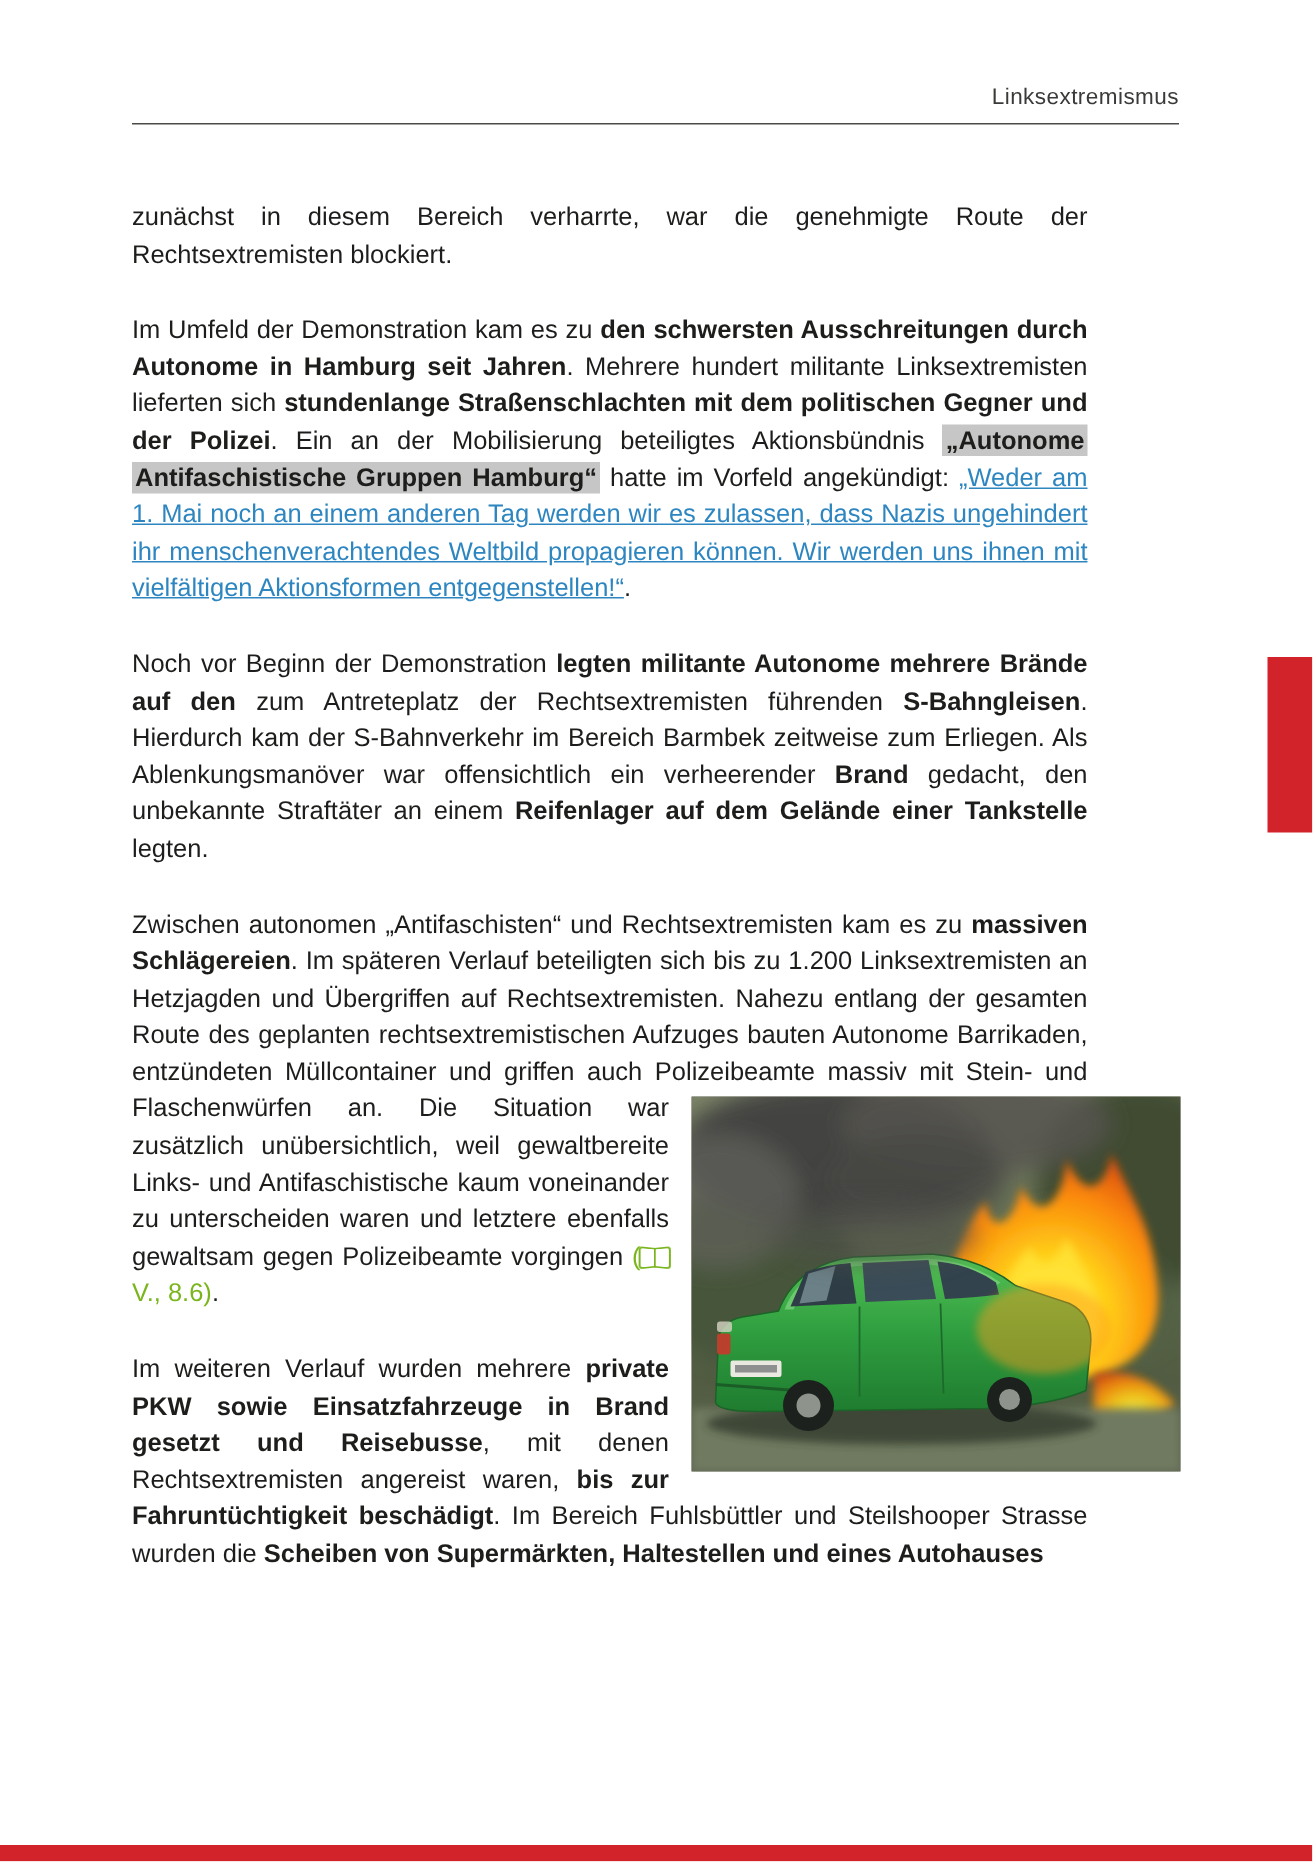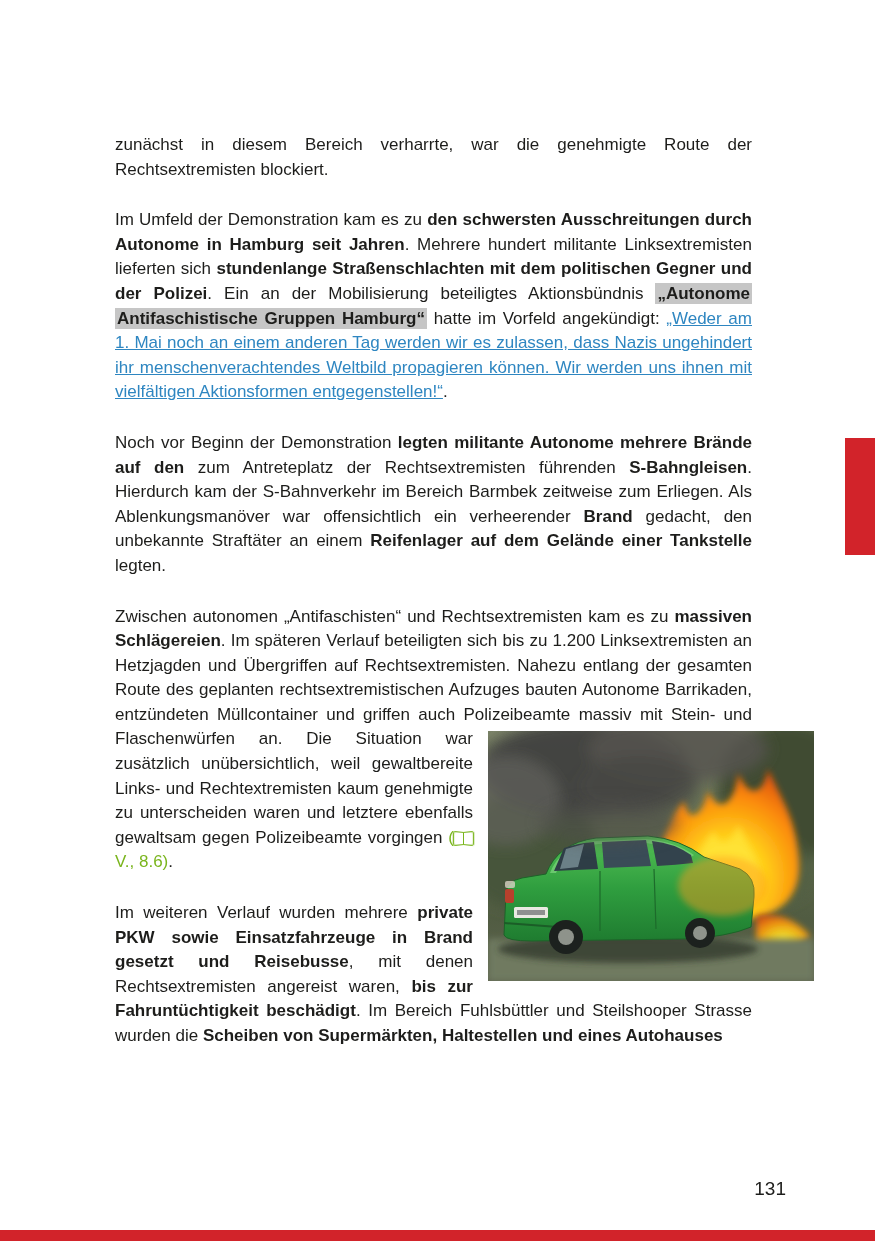--- a/index.html
+++ b/index.html
@@ -25,21 +25,20 @@
     border-bottom:1px solid #4a4a48;
     padding-bottom:9px;
     font-size:15px;color:#3a3a38;letter-spacing:0.3px;
   }
   .body{
     position:absolute;left:88px;top:133px;width:637px;
     font-size:17px;line-height:24.6px;
     text-align:justify;
     color:var(--text);
     hyphens:auto;
-    margin-left:27px;
   }
   .para{margin:0 0 26px 0;}
   .b{font-weight:bold;}
   .blue{color:var(--quote-blue);text-decoration:underline;}
   .green{color:var(--link-green);}
   .hl{background:var(--highlight-gray);font-weight:bold;padding:1px 2px;box-decoration-break:clone;-webkit-box-decoration-break:clone;}
   .icon-open-book{display:inline-block;width:19px;height:13px;position:relative;vertical-align:-1px;}
   .icon-open-book::before,.icon-open-book::after{
     content:"";position:absolute;top:1px;width:8px;height:11px;
     border:1.6px solid var(--link-green);background:transparent;
@@ -65,20 +64,23 @@
   .footer-bar{
     position:absolute;left:0;bottom:0;width:100%;height:11px;
     background:var(--accent-red);
   }
 </style>
 </head>
 <body>
 
 <div class="page">
 
+  <header class="header">
+    <span>Linksextremismus</span>
+  </header>
 
   <main class="body">
     <p class="para"><span><span>zunächst in diesem Bereich verharrte, war die genehmigte Route der Rechtsextremisten blockiert.</span></span></p>
 
     <p class="para"><span><span>Im Umfeld der Demonstration kam es zu </span><span class="b">den schwersten Ausschreitungen durch Autonome in Hamburg seit Jahren</span><span>. Mehrere hundert militante Linksextremisten lieferten sich </span><span class="b">stundenlange Straßenschlachten mit dem politischen Gegner und der Polizei</span><span>. Ein an der Mobilisierung beteiligtes Aktionsbündnis </span><span class="hl">„Autonome Antifaschistische Gruppen Hamburg“</span><span> hatte im Vorfeld angekündigt: </span><span class="blue">„Weder am 1. Mai noch an einem anderen Tag werden wir es zulassen, dass Nazis ungehindert ihr menschenverachtendes Weltbild propagieren können. Wir werden uns ihnen mit vielfältigen Aktionsformen entgegenstellen!“</span><span>.</span></span></p>
 
     <p class="para"><span><span>Noch vor Beginn der Demonstration </span><span class="b">legten militante Autonome mehrere Brände auf den</span><span> zum Antreteplatz der Rechtsextremisten führenden </span><span class="b">S-Bahngleisen</span><span>. Hierdurch kam der S-Bahnverkehr im Bereich Barmbek zeitweise zum Erliegen. Als Ablenkungsmanöver war offensichtlich ein verheerender </span><span class="b">Brand</span><span> gedacht, den unbekannte Straftäter an einem </span><span class="b">Reifenlager auf dem Gelände einer Tankstelle</span><span> legten.</span></span></p>
 
     <p class="para"><span><span>Zwischen autonomen „Antifaschisten“ und Rechtsextremisten kam es zu </span><span class="b">massiven Schlägereien</span><span>. Im späteren Verlauf beteiligten sich bis zu 1.200 Linksextremisten an Hetzjagden und Übergriffen auf Rechtsextremisten. Nahezu entlang der gesamten Route des geplanten rechtsextremistischen Aufzuges bauten Autonome Barrikaden, entzündeten Müllcontainer und griffen auch Polizeibeamte massiv mit Stein- und Flaschenwürfen an. </span></span><span class="photo">
           <svg viewBox="0 0 326 250" width="326" height="250" preserveAspectRatio="none">
@@ -145,24 +147,23 @@
         <ellipse cx="235" cy="155" rx="45" ry="30" fill="#ff9c1a" opacity="0.45" filter="url(#pblur3)"></ellipse>
       </g>
       <g>
         <circle cx="78" cy="206" r="17" fill="#1c211e"></circle>
         <circle cx="78" cy="206" r="8" fill="#8e938b"></circle>
         <circle cx="212" cy="202" r="15" fill="#1c211e"></circle>
         <circle cx="212" cy="202" r="7" fill="#8e938b"></circle>
       </g>
       <ellipse cx="120" cy="92" rx="70" ry="22" fill="#50504b" opacity="0.55" filter="url(#pblur6)"></ellipse>
     </svg>
-        </span><span><span>Die Situation war zusätzlich unübersichtlich, weil gewaltbereite Links- und Rechtextremisten kaum genehmigte zu unterscheiden waren und letztere ebenfalls gewaltsam gegen Polizeibeamte vorgingen </span><span class="green">(</span><span class="icon-open-book"></span><span class="green"> V., 8.6)</span><span>.</span></span></p>
+        </span><span><span>Die Situation war zusätzlich unübersichtlich, weil gewaltbereite Links- und Antifaschistische kaum voneinander zu unterscheiden waren und letztere ebenfalls gewaltsam gegen Polizeibeamte vorgingen </span><span class="green">(</span><span class="icon-open-book"></span><span class="green"> V., 8.6)</span><span>.</span></span></p>
 
     <p class="para"><span><span>Im weiteren Verlauf wurden mehrere </span><span class="b">private PKW sowie Einsatzfahrzeuge in Brand gesetzt und Reisebusse</span><span>, mit denen Rechtsextremisten angereist waren, </span><span class="b">bis zur Fahruntüchtigkeit beschädigt</span><span>. Im Bereich Fuhlsbüttler und Steilshooper Strasse wurden die </span><span class="b">Scheiben von Supermärkten, Haltestellen und eines Autohauses</span></span></p>
   </main>
 
   <div class="chapter-tab"></div>
 
-  <div class="page-number">131</div>
 
   <div class="footer-bar"></div>
 
 </div>
 
 </body></html>

